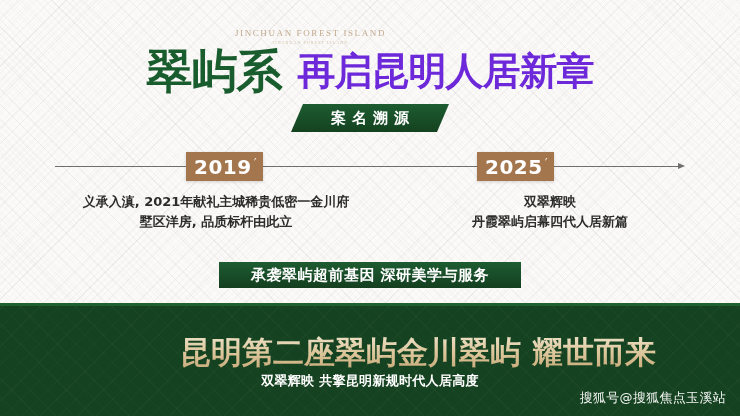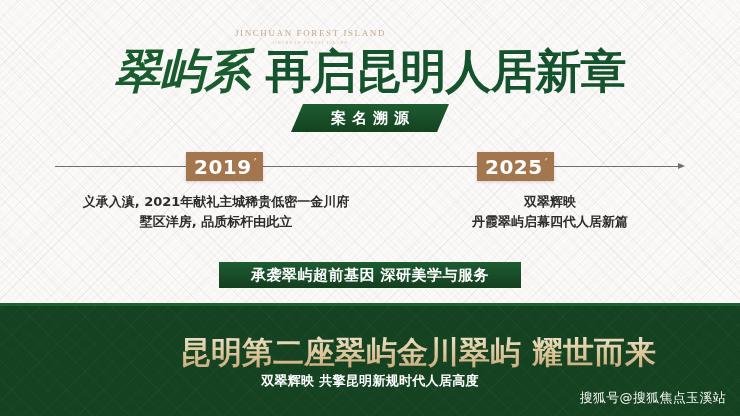--- a/index.html
+++ b/index.html
@@ -76,27 +76,26 @@
     white-space: nowrap;
     line-height: 1;
   }
   .headline-green {
     font-family: "DejaVu Serif", "Liberation Serif", serif;
     font-weight: bold;
     font-size: 46px;
     color: #195c2d;
     letter-spacing: -1px;
     vertical-align: middle;
-    font-style: italic;
   }
   .headline-bronze {
     font-family: "DejaVu Serif", "Liberation Serif", serif;
     font-weight: bold;
-    font-size: 46px;
-    color: #14532d;
+    font-size: 38px;
+    color: #6d28d9;
     letter-spacing: -1px;
     margin-left: 16px;
     vertical-align: middle;
   }
 
   
   .ribbon-wrap {
     position: absolute;
     top: 104px;
     left: 0;

